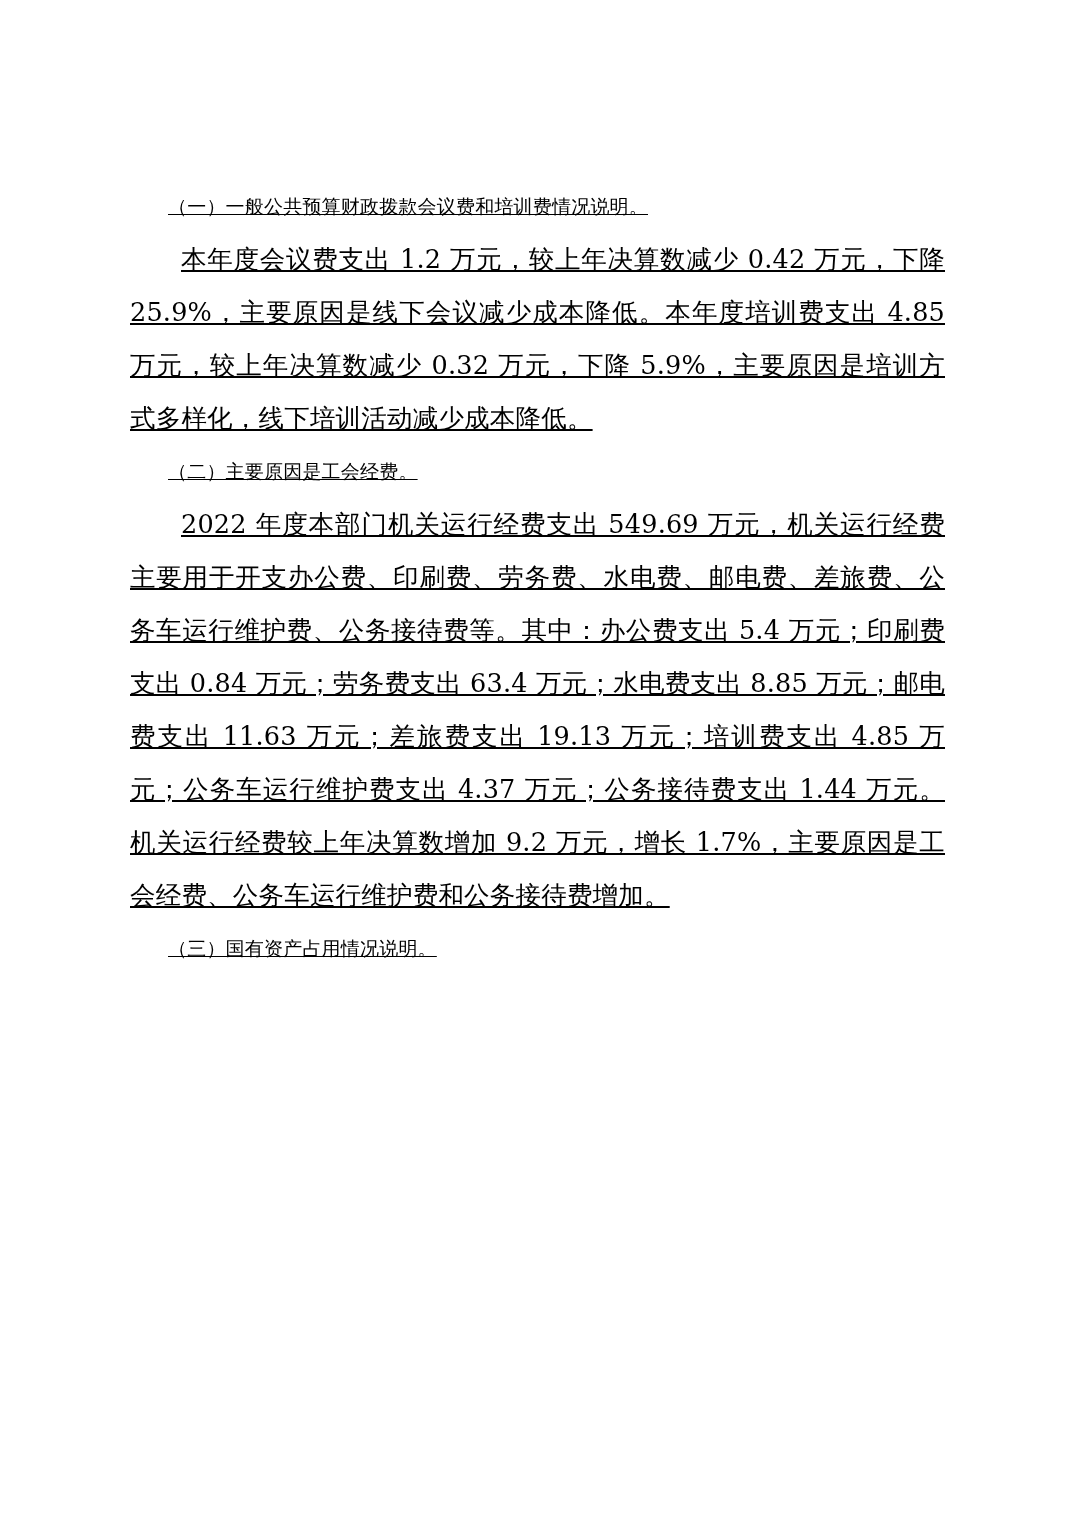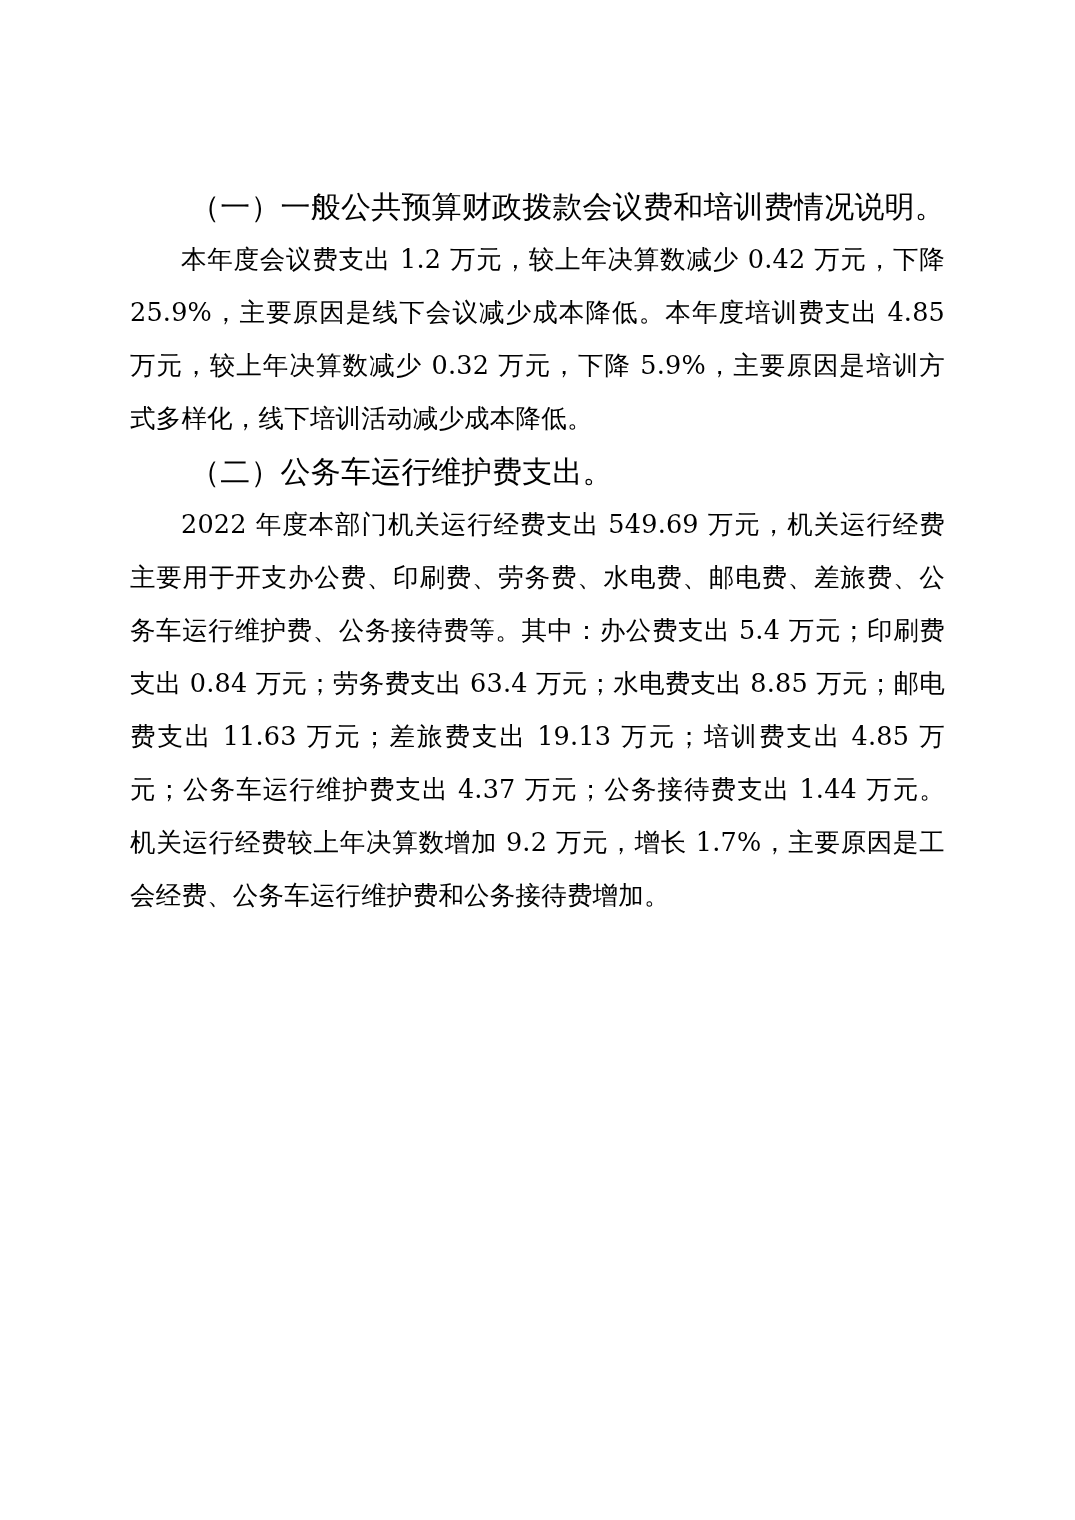--- a/index.html
+++ b/index.html
@@ -26,38 +26,41 @@
     font-size: 25.5px;
     line-height: 53px;
     text-align: justify;
     text-justify: inter-ideograph;
     letter-spacing: 0.2px;
   }
   .para {
     margin: 0 0 0 0;
     text-indent: 2em;
     white-space: normal;
+    text-decoration: underline;
   }
   .heading {
     margin: 0;
     text-indent: 2em;
-    font-size: 30px;
+    font-size: 19px;
     line-height: 53px;
+    text-decoration: underline;
   }
 </style>
 </head>
 <body>
 
 <div class="page">
   <div class="doc-body">
 
     <p class="heading">（一）一般公共预算财政拨款会议费和培训费情况说明。</p>
 
     <p class="para">本年度会议费支出 1.2 万元，较上年决算数减少 0.42 万元，下降 25.9%，主要原因是线下会议减少成本降低。本年度培训费支出 4.85 万元，较上年决算数减少 0.32 万元，下降 5.9%，主要原因是培训方式多样化，线下培训活动减少成本降低。</p>
 
-    <p class="heading">（二）公务车运行维护费支出。</p>
+    <p class="heading">（二）主要原因是工会经费。</p>
 
     <p class="para">2022 年度本部门机关运行经费支出 549.69 万元，机关运行经费主要用于开支办公费、印刷费、劳务费、水电费、邮电费、差旅费、公务车运行维护费、公务接待费等。其中：办公费支出 5.4 万元；印刷费支出 0.84 万元；劳务费支出 63.4 万元；水电费支出 8.85 万元；邮电费支出 11.63 万元；差旅费支出 19.13 万元；培训费支出 4.85 万元；公务车运行维护费支出 4.37 万元；公务接待费支出 1.44 万元。机关运行经费较上年决算数增加 9.2 万元，增长 1.7%，主要原因是工会经费、公务车运行维护费和公务接待费增加。</p>
 
+    <p class="heading">（三）国有资产占用情况说明。</p>
 
 
   </div>
 </div>
 
 </body></html>

